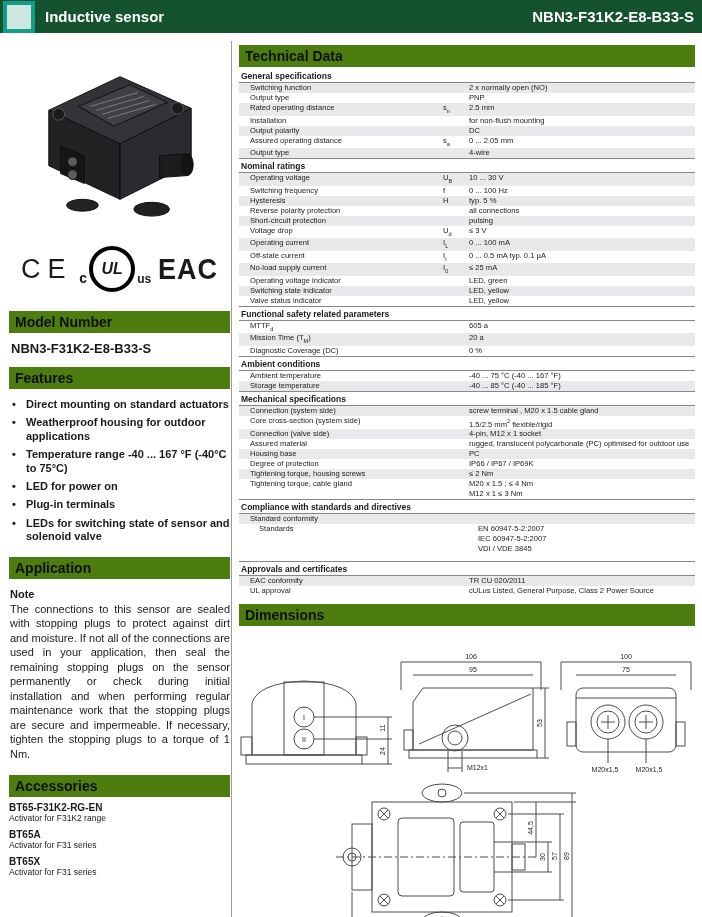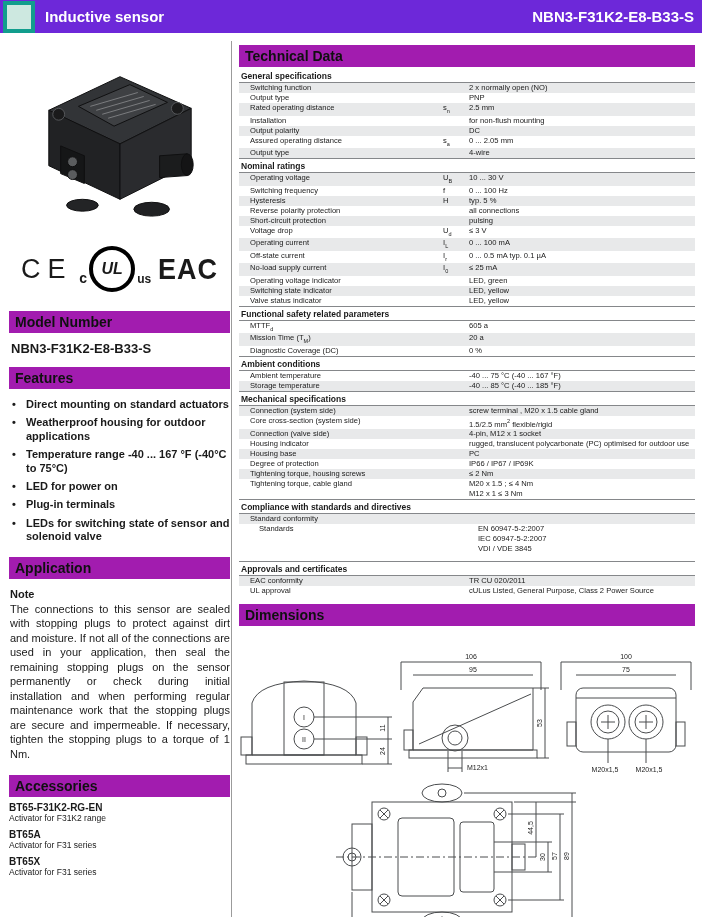--- a/index.html
+++ b/index.html
@@ -1,30 +1,30 @@
 <!DOCTYPE html>
 <html><head>
 <meta charset="utf-8">
 <style>
   html,body{margin:0;padding:0;background:#fff;}
   .page{width:702px;height:917px;position:relative;background:#fff;
         font-family:"Liberation Sans",sans-serif;color:#1a1a1a;overflow:hidden;}
 
   
-  .topbar{height:33px;background:#6d28d9;display:flex;align-items:center;}
+  .topbar{height:33px;background:#14532d;display:flex;align-items:center;}
   .brandbox{width:24px;height:24px;background:#cde8e0;border:4px solid #129d8d;margin-left:3px;}
   .topbar-title{color:#fff;font-weight:bold;font-size:15px;margin-left:10px;flex:1;}
   .topbar-part{color:#fff;font-weight:bold;font-size:15px;margin-right:8px;}
 
   .cols{display:flex;align-items:stretch;}
   .col-left{width:221px;padding-left:9px;}
   .divider{width:1px;background:#9b9b9b;margin:8px 0 0 1px;}
   .col-right{flex:1;padding:0 7px 0 7px;min-width:0;}
 
-  .secbar{background:#a21caf;font-weight:bold;font-size:14px;padding:3px 0 3px 6px;color:#101010;}
+  .secbar{background:#4d7c0f;font-weight:bold;font-size:14px;padding:3px 0 3px 6px;color:#101010;}
   .secbar.first{margin-top:12px;margin-bottom:2px;}
   .secbar.dims{margin:8px 0 6px;}
 
   
   .photo{height:198px;display:flex;align-items:center;justify-content:center;margin-top:6px;}
   .marks{display:flex;align-items:center;justify-content:space-between;padding:0 12px;height:48px;margin:8px 0 18px;}
   .ce{font-size:27px;letter-spacing:7px;}
   .ulmark{display:flex;align-items:center;}
   .ul-circle{width:38px;height:38px;border:4px solid #000;border-radius:50%;display:flex;align-items:center;justify-content:center;}
   .ul-core{font-weight:bold;font-style:italic;font-size:16px;}
@@ -347,21 +347,21 @@
               </span>
             </div>
             <div class="t-row shade">
               <span class="t-label">Connection (valve side)</span>
               <span class="t-sym"></span>
               <span class="t-val">
                 <div>4-pin, M12 x 1 socket</div>
               </span>
             </div>
             <div class="t-row">
-              <span class="t-label">Housing indicator</span>
+              <span class="t-label">Assured material</span>
               <span class="t-sym"></span>
               <span class="t-val">
                 <div>rugged, translucent polycarbonate (PC) optimised for outdoor use</div>
               </span>
             </div>
             <div class="t-row shade">
               <span class="t-label">Housing base</span>
               <span class="t-sym"></span>
               <span class="t-val">
                 <div>PC</div>

